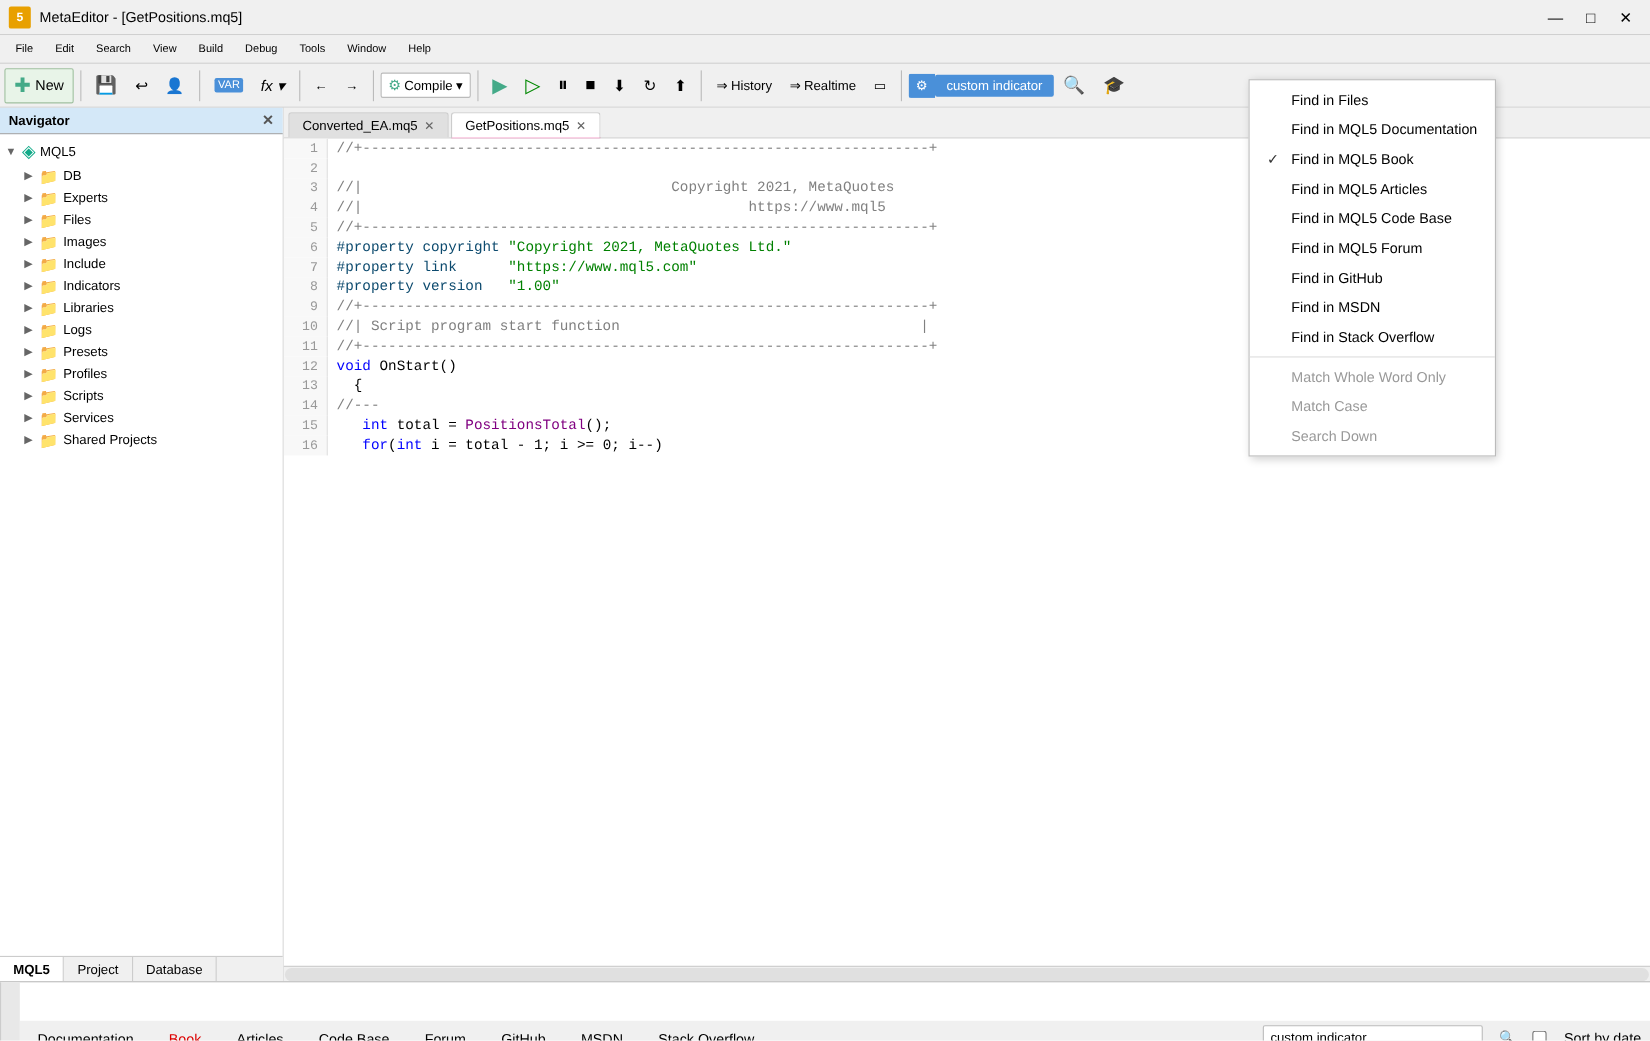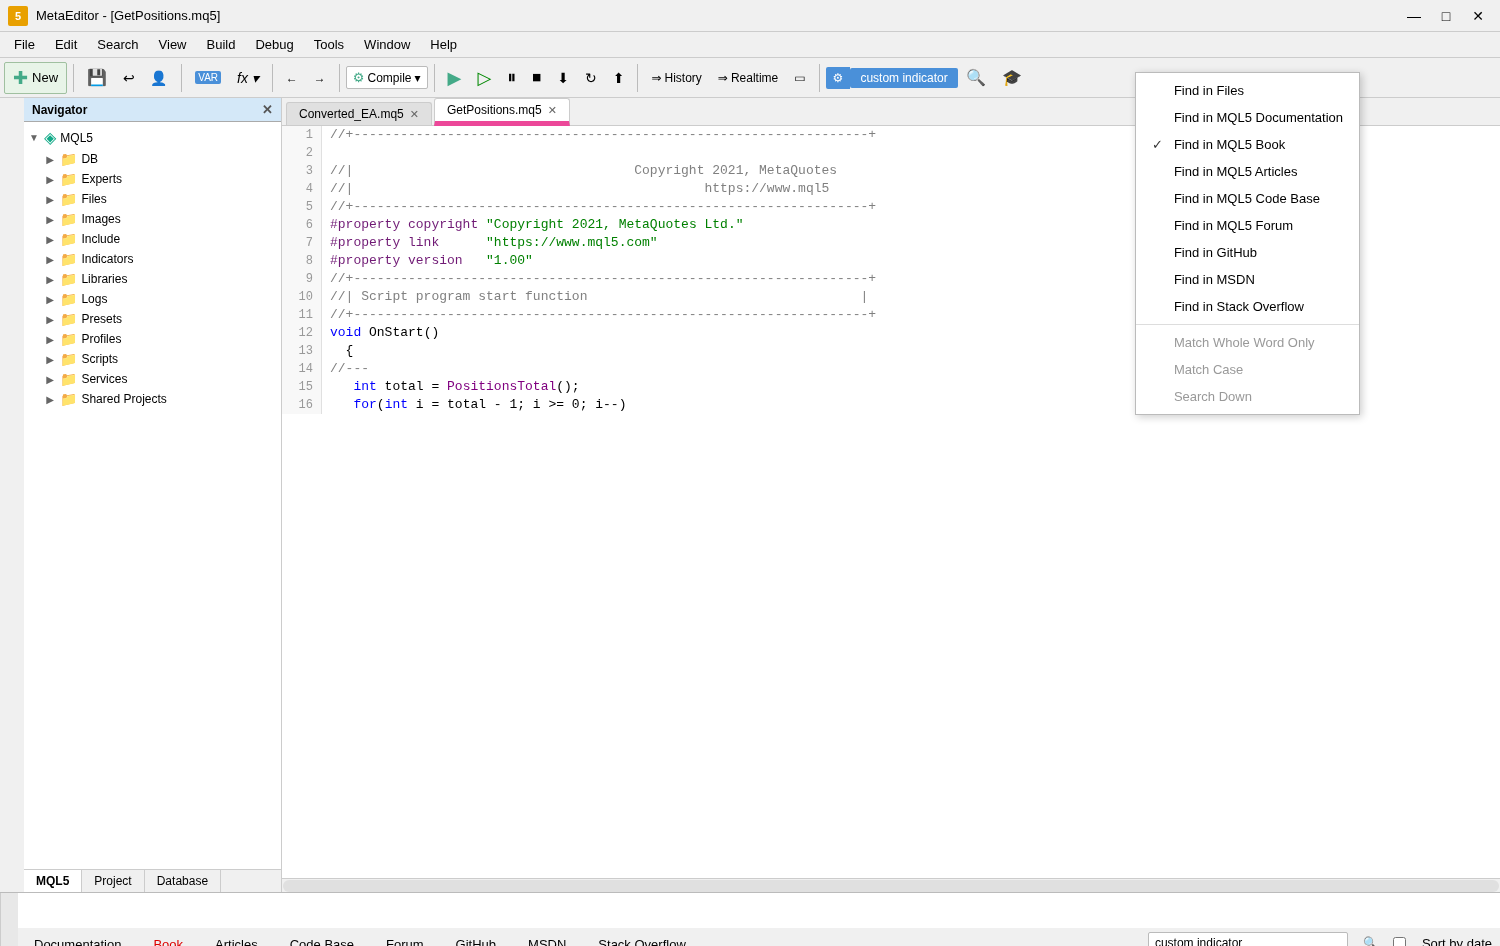--- a/index.html
+++ b/index.html
@@ -21,21 +21,21 @@
 
     
     #menu-bar {
       background: #f0f0f0;
       height: 26px;
       display: flex;
       align-items: center;
       padding: 0 4px;
       border-bottom: 1px solid #ccc;
     }
-    #menu-bar .menu-item { padding: 2px 10px; cursor: pointer; font-size: 13px; }
+    #menu-bar .menu-item { padding: 2px 10px; cursor: pointer; font-size: 10px; }
 
     
     #toolbar {
       background: #f0f0f0;
       height: 40px;
       display: flex;
       align-items: center;
       padding: 0 4px;
       border-bottom: 1px solid #ccc;
       gap: 2px;
@@ -55,21 +55,20 @@
       padding: 3px 10px;
       border-radius: 2px;
       font-size: 12px;
       display: flex; align-items: center; gap: 4px;
     }
 
     
     #main-layout {
       display: flex;
       height: calc(946px - 32px - 26px - 40px - 28px - 26px);
-      padding-left: 24px;
     }
 
     
     #navigator {
       width: 258px;
       background: #fff;
       border-right: 1px solid #ccc;
       display: flex;
       flex-direction: column;
       flex-shrink: 0;
@@ -123,21 +122,21 @@
       padding: 4px 12px;
       border: 1px solid #ccc;
       border-bottom: none;
       background: #e0e0e0;
       cursor: pointer;
       font-size: 12px;
       border-radius: 3px 3px 0 0;
       display: flex; align-items: center; gap: 6px;
       margin-right: 2px;
     }
-    .editor-tab.active { background: #fff; border-bottom: 5px solid #ec4899; margin-bottom: -1px; }
+    .editor-tab.active { background: #fff; border-bottom: 1px solid #ec4899; margin-bottom: -1px; }
     .editor-tab .tab-close { font-size: 11px; color: #666; }
 
     #code-editor {
       flex: 1;
       background: #fff;
       overflow: auto;
       font-family: 'Consolas', 'Courier New', monospace;
       font-size: 13px;
       padding: 0;
     }
@@ -158,21 +157,21 @@
       user-select: none;
     }
     .line-code {
       padding-left: 8px;
       line-height: 18px;
       white-space: pre;
     }
     .c-comment { color: #808080; }
     .c-keyword { color: #0000ff; }
     .c-string { color: #008000; }
-    .c-preproc { color: #701a75; }
+    .c-preproc { color: #0c4a6e; }
     .c-func { color: #800080; }
     .c-plain { color: #000; }
 
     #h-scroll {
       height: 14px;
       background: #f0f0f0;
       border-top: 1px solid #ccc;
       display: flex;
       align-items: center;
     }

